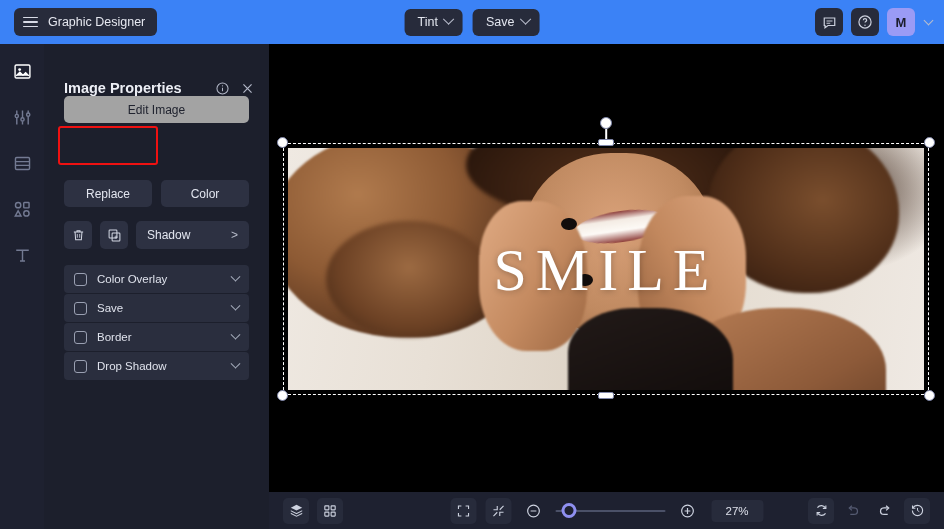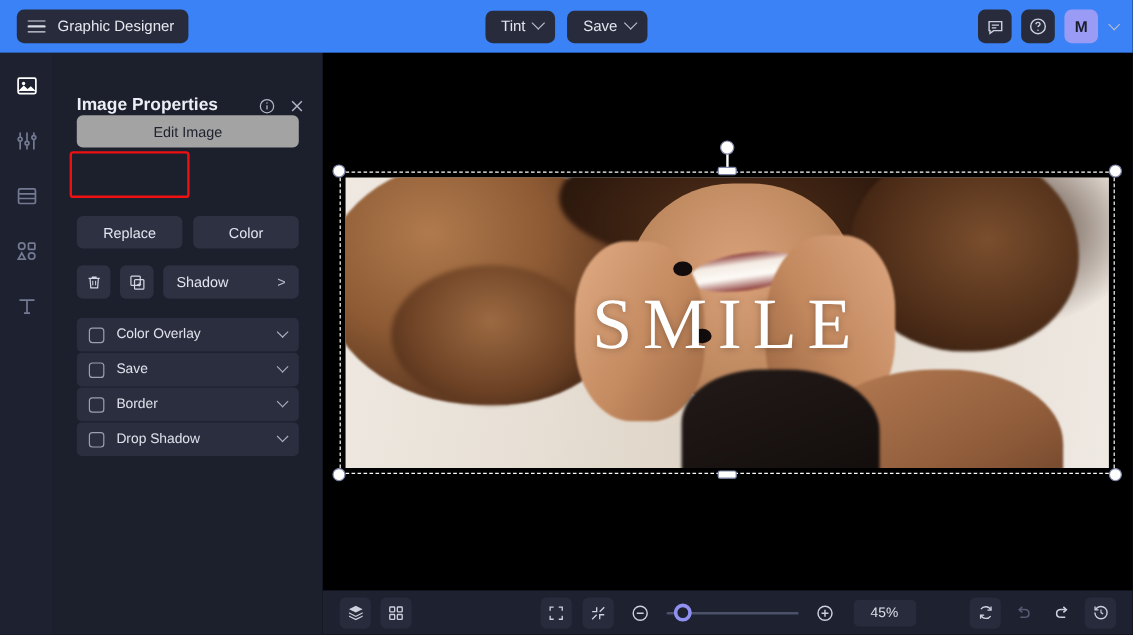--- a/index.html
+++ b/index.html
@@ -543,21 +543,21 @@
       <div class="sknob"></div>
     </div>
     <div class="bbtn plain">
       <span>
         <svg width="16" height="16" viewBox="0 0 20 20" fill="none" stroke="currentColor" stroke-width="1.5">
           <circle cx="10" cy="10" r="7.3"></circle>
             <path d="M6.4 10h7.2M10 6.4v7.2"></path>
         </svg>
       </span>
     </div>
-    <div class="zoomval">45%</div>
+    <div class="zoomval">27%</div>
   </div>
 
   <div class="bb-right">
     <div class="bbtn">
       <span>
         <svg width="15" height="15" viewBox="0 0 20 20" fill="none" stroke="currentColor" stroke-width="1.5">
           <path d="M15.6 7.2A6.4 6.4 0 004.6 6.2M4.4 12.8a6.4 6.4 0 0011 1"></path>
           <path d="M15.8 3.2v4h-4M4.2 16.8v-4h4"></path>
         </svg>
       </span>

